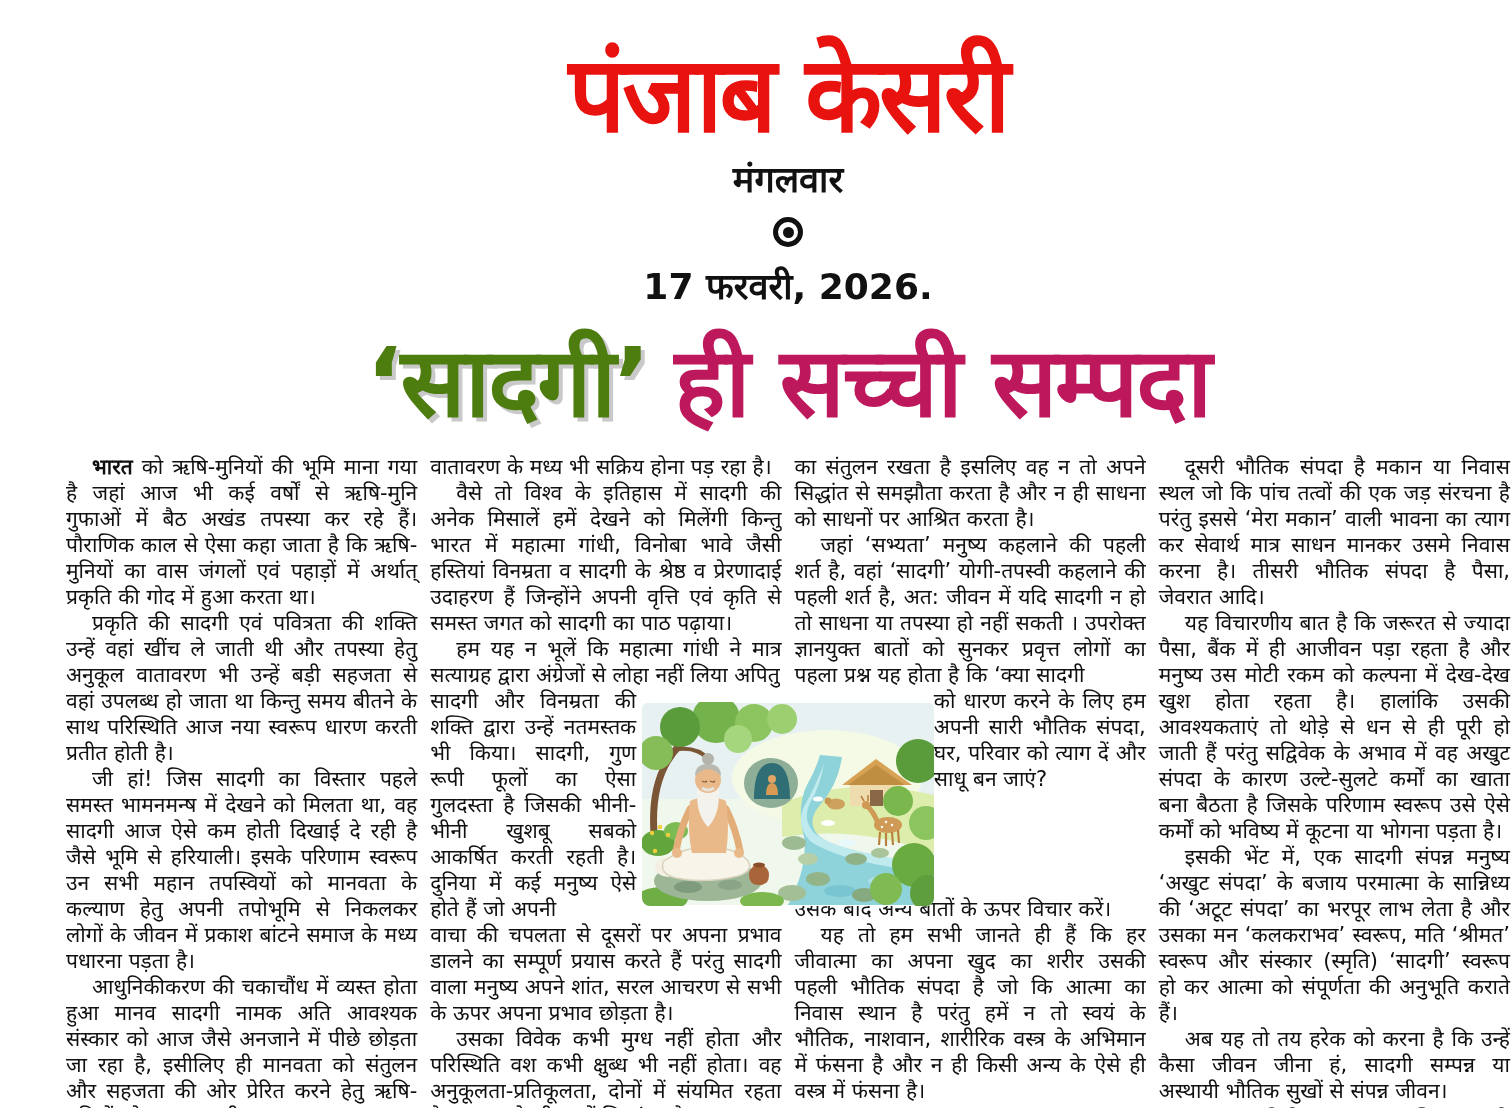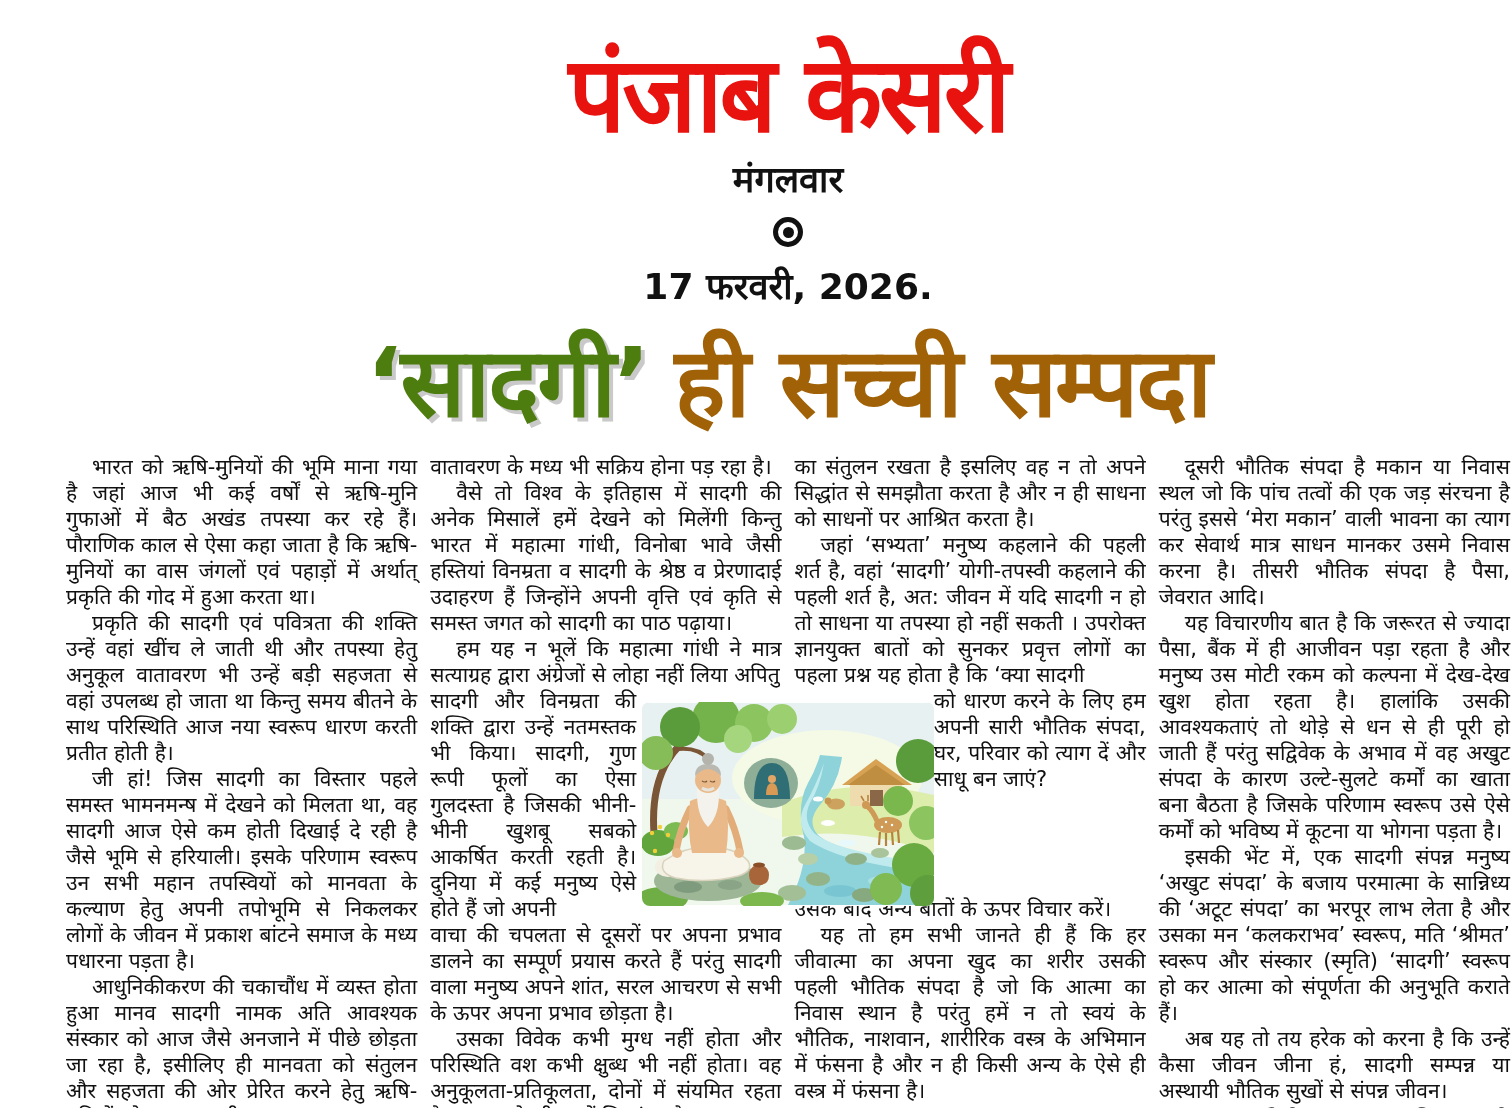--- a/index.html
+++ b/index.html
@@ -46,38 +46,38 @@
     font-weight:800;
     font-size:96px;
     line-height:1.15;
     letter-spacing:-2px;
     white-space:nowrap;
   }
   .headline .red {
     color:#4d7c0f;
     text-shadow:4px 4px 0 #c9c9c9;
   }
-  .headline .black { color:#a16207; margin-left:26px; }
+  .headline .black { color:#be185d; margin-left:26px; }
   
   .article {
     position:relative;
     margin-top:16px;
     padding:0 34px;
     display:flex;
     gap:13px;
   }
   .col { flex:1 1 0; min-width:0; }
   .col p {
     font-size:21px;
     line-height:26px;
     text-align:justify;
     color:#101010;
   }
   .col p.ind { text-indent:26px; }
-  .lead-word { font-weight:400; }
+  .lead-word { font-weight:700; }
   .narrow-left  { width:206px; min-height:208px; }
   .narrow-right { width:212px; min-height:208px; margin-left:auto; }
   .byline {
     margin-top:4px;
     font-size:26px;
     font-weight:800;
     text-align:right;
     line-height:28px;
     white-space:nowrap;
   }

